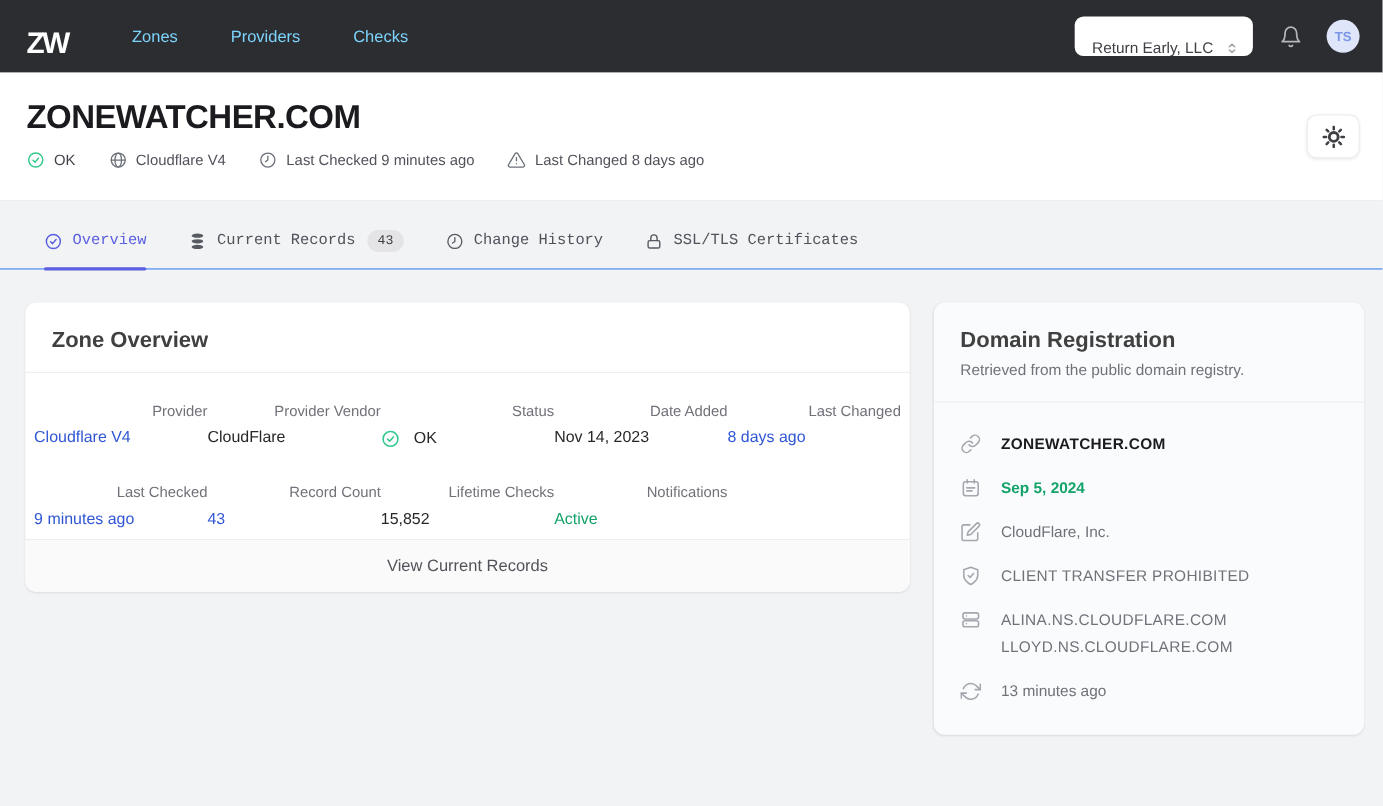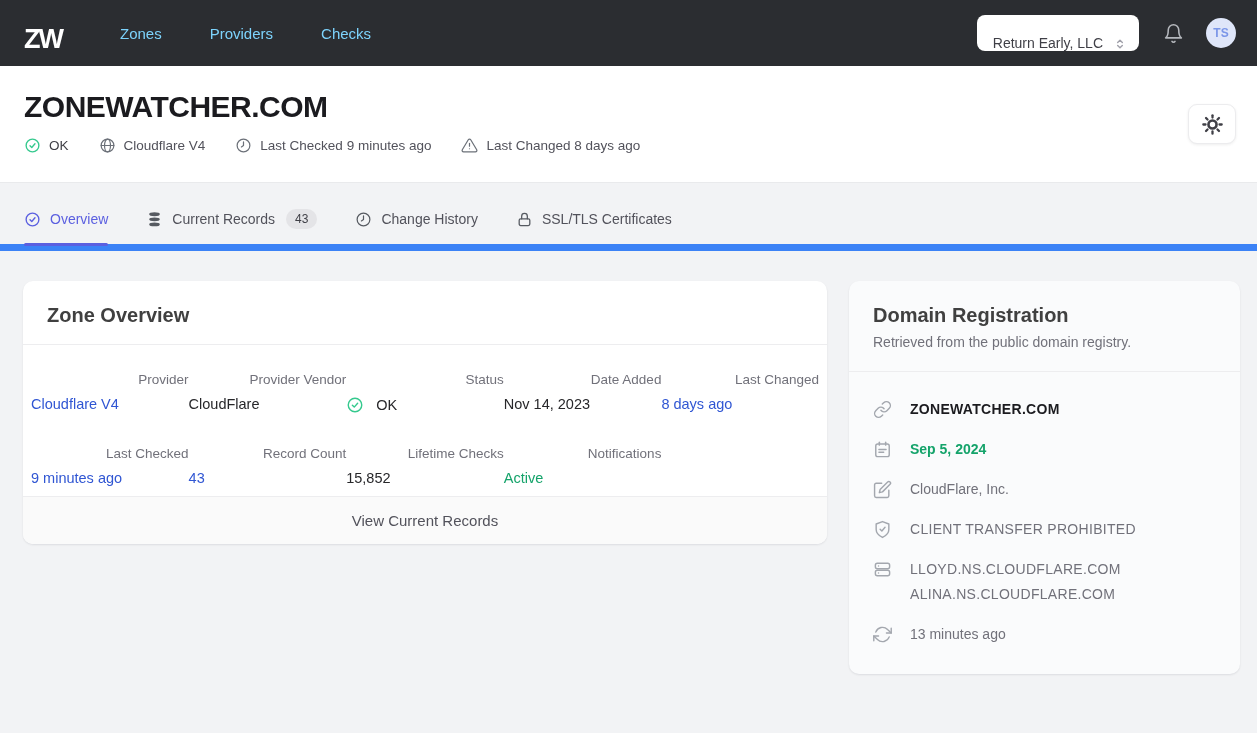--- a/index.html
+++ b/index.html
@@ -50,22 +50,22 @@
   .meta-item .dark { color:#3f3f46; }
   .gear-btn {
     position:absolute; right:21px; top:38px; width:48px; height:40px;
     background:#fff; border:1px solid #ececee; border-radius:9px;
     box-shadow:0 1px 3px rgba(0,0,0,.07); cursor:pointer;
     display:flex; align-items:center; justify-content:center;
   }
 
   
   .tabs-bar {
-    padding:26px 24px 0; border-bottom:7px solid #3b82f6;
-    display:flex; gap:38px;
+    padding:26px 40px 0; border-bottom:1px solid #3b82f6;
+    display:flex; gap:38px;font-family:Liberation Mono, monospace;
   }
   .tab {
     display:flex; align-items:center; gap:9px; font-size:14px; color:#52525b;
     padding-bottom:15px; cursor:pointer; position:relative; border:none;
     background:none; font-family:inherit;
   }
   .tab.active { color:#5b5fe0; font-weight:500; }
   .tab.active::after {
     content:""; position:absolute; left:0; right:0; bottom:-2px;
     height:3px; background:#5b5fe0; border-radius:2px;
@@ -364,22 +364,22 @@
       <div class="reg-item">
         <span class="reg-icon">
           <svg width="19" height="19" viewBox="0 0 24 24" fill="none" stroke="#a3a7ae" stroke-width="1.8" stroke-linecap="round" stroke-linejoin="round">
             <rect x="3" y="4" width="18" height="7" rx="2.5"></rect>
             <rect x="3" y="13" width="18" height="7" rx="2.5"></rect>
             <line x1="7" y1="7.5" x2="7.01" y2="7.5"></line>
               <line x1="7" y1="16.5" x2="7.01" y2="16.5"></line>
           </svg>
         </span>
         <span class="reg-text caps">
+          <span class="ns-line" style="display:block">ALINA.NS.CLOUDFLARE.COM</span>
           <span class="ns-line" style="display:block">LLOYD.NS.CLOUDFLARE.COM</span>
-          <span class="ns-line" style="display:block">ALINA.NS.CLOUDFLARE.COM</span>
         </span>
       </div>
 
       <div class="reg-item">
         <span class="reg-icon">
           <svg width="19" height="19" viewBox="0 0 24 24" fill="none" stroke="#a3a7ae" stroke-width="1.8" stroke-linecap="round" stroke-linejoin="round">
             <polyline points="23 4 23 10 17 10"></polyline>
               <polyline points="1 20 1 14 7 14"></polyline>
             <path d="M3.51 9a9 9 0 0 1 14.85-3.36L23 10M1 14l4.64 4.36A9 9 0 0 0 20.49 15"></path>
           </svg>

